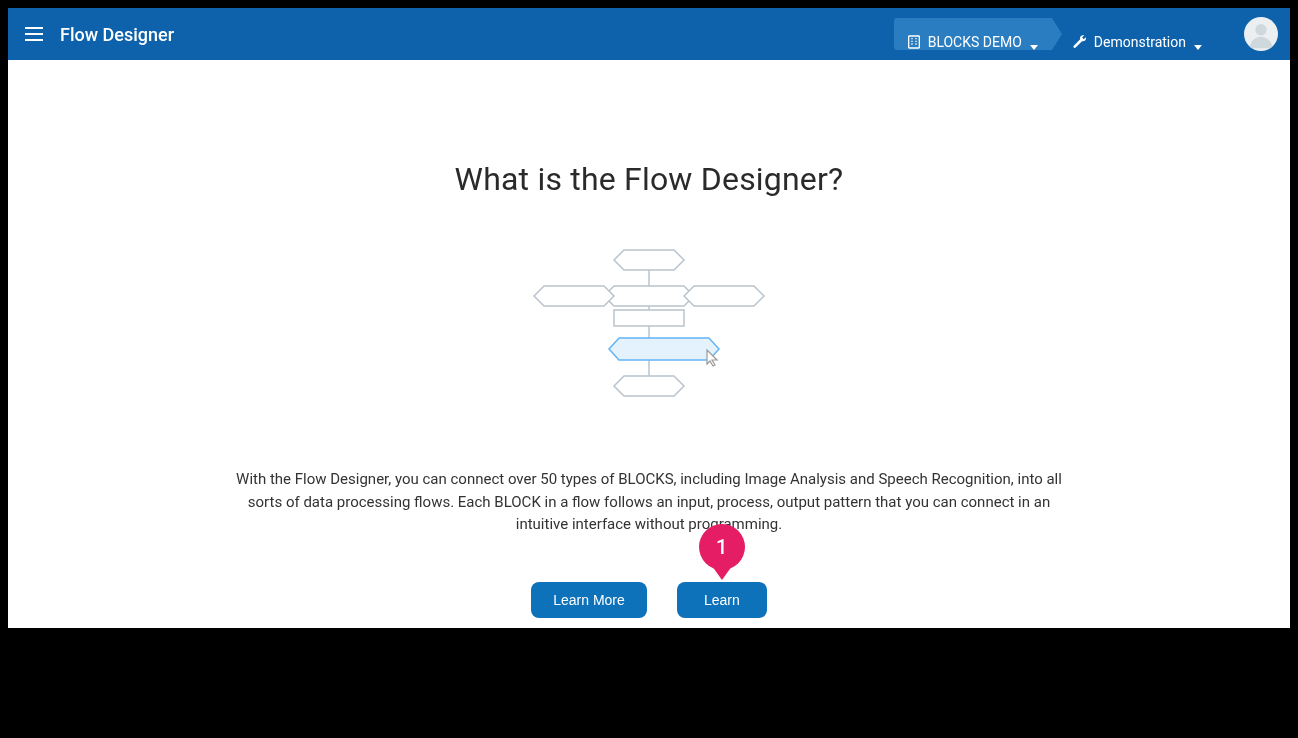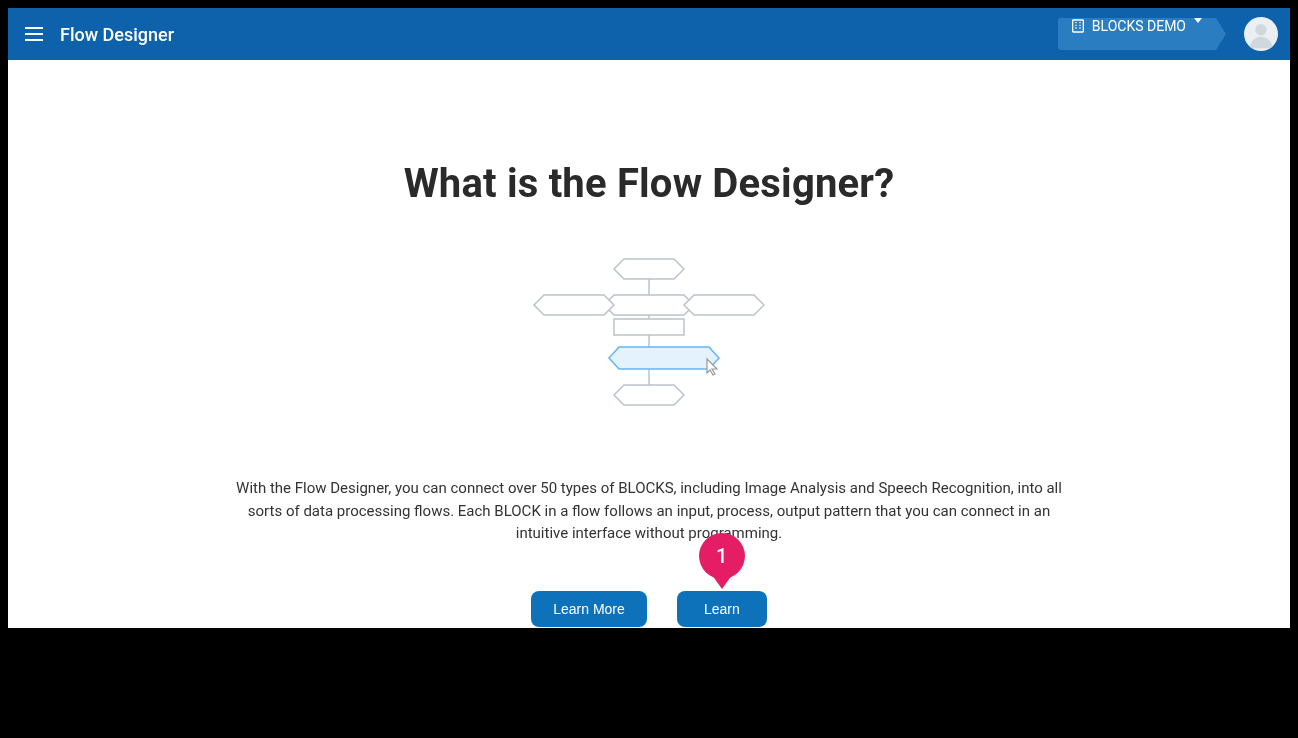--- a/index.html
+++ b/index.html
@@ -49,21 +49,21 @@
   }
   .header-spacer { flex: 1; }
   .breadcrumb {
     display: flex;
     align-items: center;
     height: 32px;
   }
   .crumb {
     position: relative;
     display: flex;
-    align-items: flex-start;
+    align-items: flex-end;
     gap: 6px;
     height: 32px;
     padding: 0 14px 0 12px;
     font-size: 14px;
     color: #fff;
     cursor: pointer;
   }
   .crumb.first {
     background: #2a7dc1;
     border-radius: 3px 0 0 3px;
@@ -102,22 +102,22 @@
   .main {
     flex: 1;
     background: #fff;
     display: flex;
     flex-direction: column;
     align-items: center;
     padding-top: 100px;
     position: relative;
   }
   .heading {
-    font-size: 40px;
-    font-weight: 700;
+    font-size: 32px;
+    font-weight: 400;
     color: #2a2a2a;
     letter-spacing: 0.2px;
   }
   .illustration {
     margin-top: 50px;
     width: 260px;
   }
   .description {
     margin-top: 50px;
     max-width: 880px;
@@ -192,20 +192,27 @@
           <svg viewBox="0 0 24 24" fill="none" stroke="#fff" stroke-width="2">
             <rect x="4" y="3" width="16" height="18" rx="1"></rect>
             <line x1="8" y1="7" x2="10" y2="7"></line>
               <line x1="14" y1="7" x2="16" y2="7"></line>
             <line x1="8" y1="11" x2="10" y2="11"></line>
               <line x1="14" y1="11" x2="16" y2="11"></line>
             <line x1="8" y1="15" x2="10" y2="15"></line>
               <line x1="14" y1="15" x2="16" y2="15"></line>
           </svg>
           <span>BLOCKS DEMO</span>
+          <span class="caret"></span>
+        </div>
+        <div class="crumb second">
+          <svg viewBox="0 0 24 24" fill="#fff">
+            <path d="M21 6.5c0 2.5-2 4.5-4.5 4.5-.5 0-1-.1-1.4-.2L5.5 20.4c-.8.8-2 .8-2.8 0s-.8-2 0-2.8L12.3 8c-.2-.5-.3-1-.3-1.5C12 4 14 2 16.5 2c.6 0 1.2.1 1.7.3l-3 3 2.5 2.5 3-3c.2.5.3 1.1.3 1.7z"></path>
+          </svg>
+          <span>Demonstration</span>
           <span class="caret"></span>
         </div>
       </div>
       <div class="avatar">
         <svg viewBox="0 0 24 24" fill="#cfd8dc">
           <circle cx="12" cy="9" r="4"></circle>
           <path d="M4 22c0-4.4 3.6-8 8-8s8 3.6 8 8"></path>
         </svg>
       </div>
     </div>

